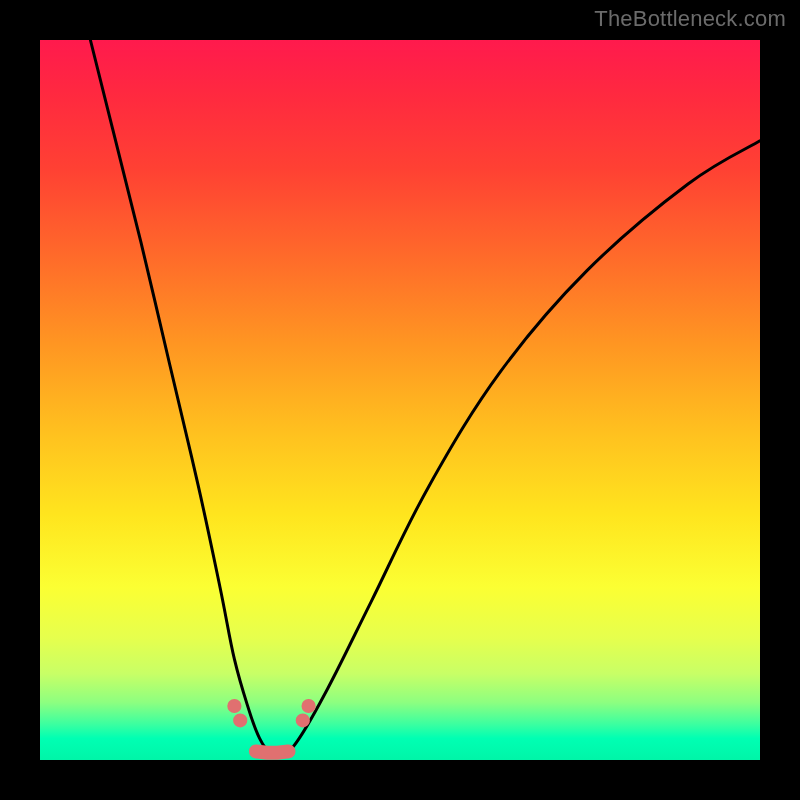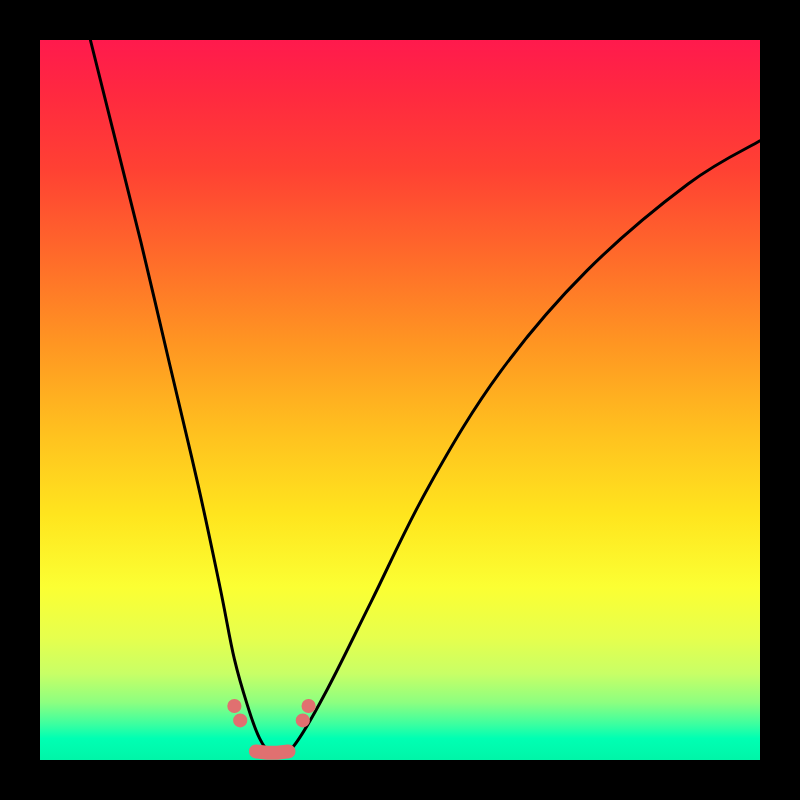--- a/index.html
+++ b/index.html
@@ -64,20 +64,21 @@
     fill: none;
     stroke: #e07070;
     stroke-width: 14;
     stroke-linecap: round;
   }
 </style>
 </head>
 <body>
 
 <div class="frame">
+  <div class="watermark">TheBottleneck.com</div>
 
   <div class="plot">
     <svg class="curve" viewBox="0 0 720 720" preserveAspectRatio="none">
       <path class="line" d="M 50.4 0.0 C 54.3 15.6, 62.9 50.1, 72.0 86.4 C 81.1 122.7, 90.4 158.8, 100.8 201.6 C 111.2 244.4, 119.2 279.9, 129.6 324.0 C 140.0 368.1, 149.3 406.2, 158.4 446.4 C 167.5 486.6, 173.5 516.1, 180.0 547.2 C 186.5 578.3, 189.2 597.2, 194.4 619.2 C 199.6 641.2, 204.3 655.3, 208.8 669.6 C 213.3 683.9, 215.7 690.6, 219.6 698.4 C 223.5 706.2, 225.9 710.2, 230.4 712.8 C 234.9 715.4, 239.6 715.4, 244.8 712.8 C 250.0 710.2, 251.4 710.1, 259.2 698.4 C 267.0 686.7, 275.0 672.6, 288.0 648.0 C 301.0 623.4, 313.1 597.9, 331.2 561.6 C 349.3 525.3, 365.5 487.9, 388.8 446.4 C 412.1 404.9, 432.3 370.1, 460.8 331.2 C 489.3 292.3, 513.5 264.1, 547.2 230.4 C 580.9 196.7, 616.9 167.3, 648.0 144.0 C 679.1 120.7, 707.0 108.6, 720.0 100.8"></path>
       <path class="marker" d="M 194.3 666.0 L 194.5 666.0 M 200.1 680.4 L 200.3 680.4 M 215.9 711.4 L 216.1 711.4 M 226.7 712.8 L 226.9 712.8 M 237.5 712.8 L 237.7 712.8 M 248.3 711.4 L 248.5 711.4 M 262.7 680.4 L 262.9 680.4 M 268.5 666.0 L 268.7 666.0 M 216.0 711.4 L 226.8 712.8 L 237.6 712.8 L 248.4 711.4"></path>
     </svg>
   </div>
 </div>
 
 </body></html>

